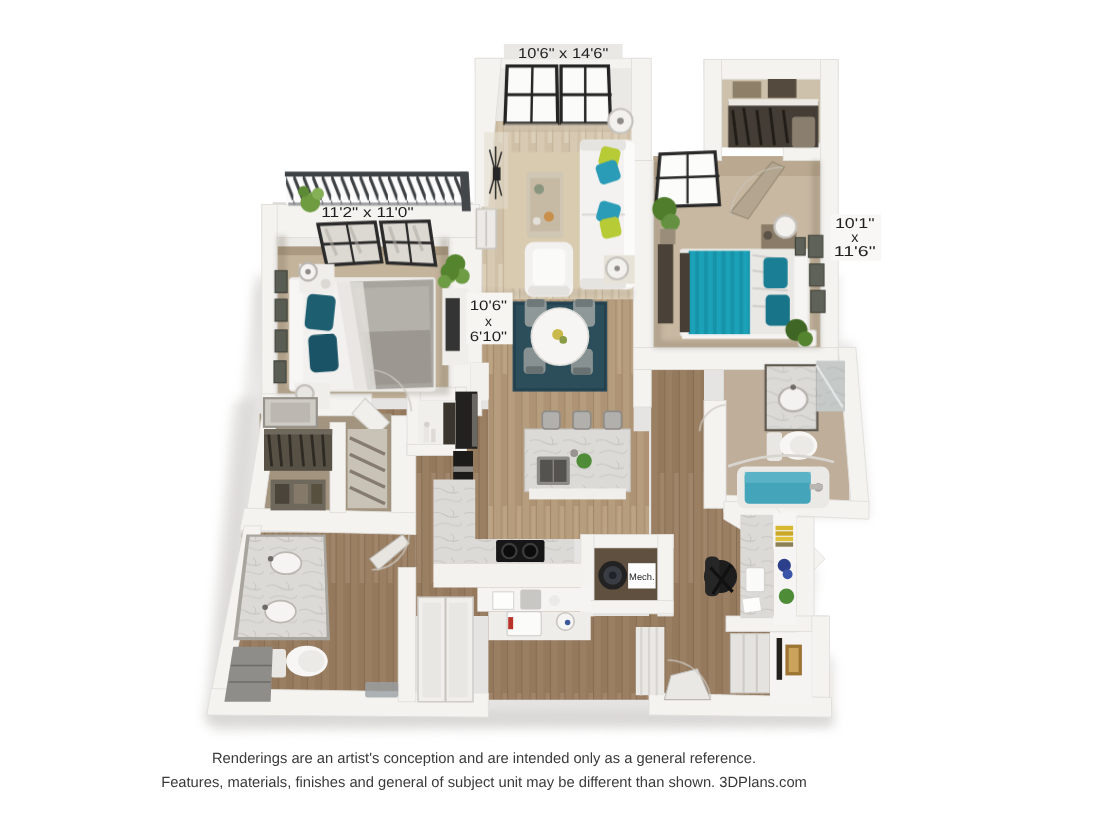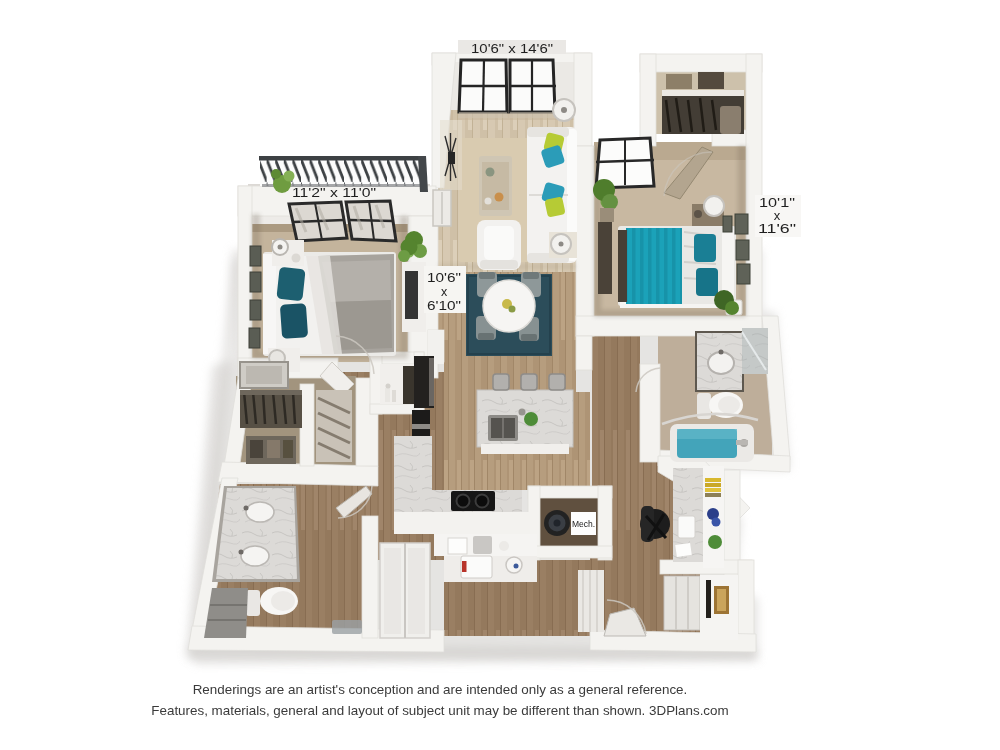--- a/index.html
+++ b/index.html
@@ -652,14 +652,14 @@
 
 <rect x="755" y="195" width="46" height="42" fill="#f8f7f5"></rect>
 <text x="777" y="207" font-size="13" fill="#1f1f1f" text-anchor="middle" textLength="36" lengthAdjust="spacingAndGlyphs" font-family="Liberation Sans, sans-serif">10'1"</text>
 <text x="777" y="220" font-size="13" fill="#1f1f1f" text-anchor="middle" font-family="Liberation Sans, sans-serif">x</text>
 <text x="777" y="233" font-size="13" fill="#1f1f1f" text-anchor="middle" textLength="38" lengthAdjust="spacingAndGlyphs" font-family="Liberation Sans, sans-serif">11'6"</text>
 </svg>
 
 
 <div class="note" style="top:682px;">Renderings are an artist's conception and are intended only as a general reference.</div>
 
-<div class="note" style="top:703px;">Features, materials, general and layout of subject unit may be different than shown. 3DPlans.com</div>
+<div class="note" style="top:703px;">Features, materials, finishes and general of subject unit may be different than shown. 3DPlans.com</div>
 </div>
 
 </body></html>

